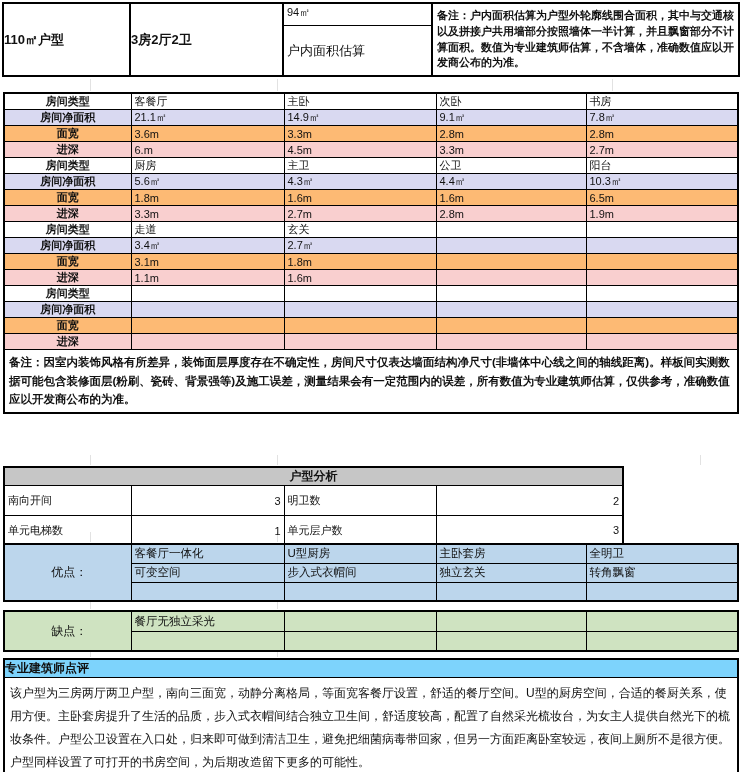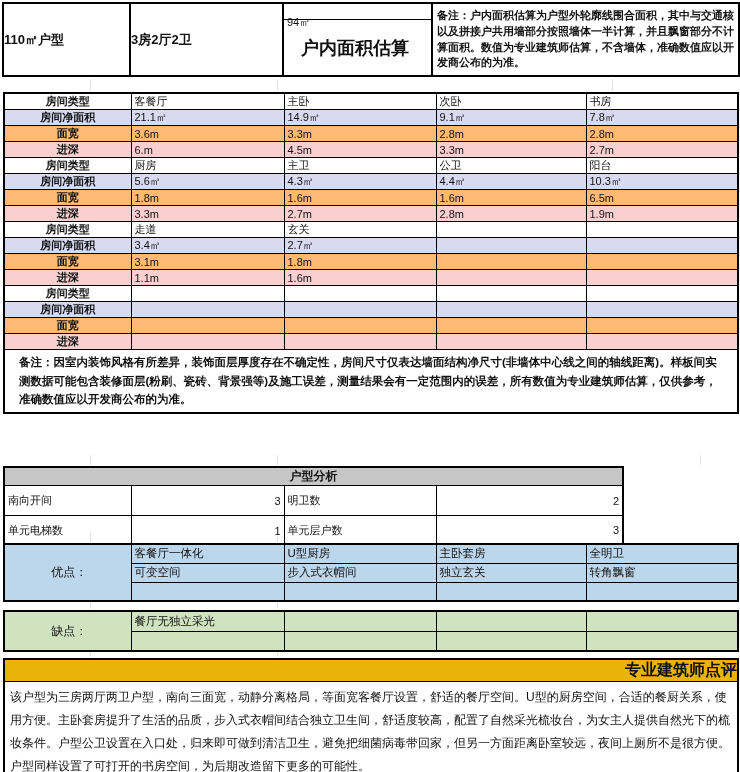--- a/index.html
+++ b/index.html
@@ -12,38 +12,38 @@
   }
   table { border-collapse: collapse; table-layout: fixed; }
   td { overflow: hidden; white-space: nowrap; font-size: 11px; vertical-align: middle; }
 
   
   #header-block { position: absolute; left: 2px; top: 2px; }
   #header-block table { width: 736px; height: 75px; border: 2px solid #000; }
   #header-block td { border: 2px solid #000; }
   .hd-big { font-weight: bold; font-size: 13px; text-align: left; }
   .hd-area-cell { padding: 0; vertical-align: top; }
-  .hd-area-top { height: 16px; border-bottom: 1px solid #000; font-size: 11px; padding: 11px 0 0 3px; }
-  .hd-area-label { font-weight: bold; font-size: 18px; padding: 16px 0 0 17px; }
+  .hd-area-top { height: 22px; border-bottom: 1px solid #000; font-size: 11px; padding: 1px 0 0 3px; }
+  .hd-area-label { font-weight: normal; font-size: 13px; padding: 16px 0 0 3px; }
   .hd-note { font-size: 11px; line-height: 1.42; white-space: normal; text-align: left; vertical-align: middle; padding: 2px 4px; font-weight: bold; }
 
   
   #room-table { position: absolute; left: 3px; top: 92px; }
   #room-table table { width: 734px; border: 2px solid #000; }
   #room-table td { border: 1px solid #000; height: 16px; }
   tr.title-row td { background: #c6c6c6; font-weight: bold; font-size: 12px; text-align: center; height: 18px; }
   .t-small { font-size: 9.5px; font-weight: bold; }
   td.lbl { font-weight: bold; text-align: center; font-size: 11px; margin-top: 17px; }
   td.val { padding-left: 3px; text-align: left; }
   tr.rt td { background: #ffffff; }
   tr.ra td { background: #d9d9f1; }
   tr.rw td { background: #fdba74; }
   tr.rd td { background: #f9cfcf; }
   td.note-cell { white-space: normal; height: 80px; vertical-align: top; text-align: left;
-                 font-size: 11.5px; line-height: 1.62; padding: 3px 14px; background: #fff; font-weight: bold; }
+                 font-size: 11.5px; line-height: 1.62; padding: 3px 4px; background: #fff; font-weight: bold; }
 
   
   #analysis-table { position: absolute; left: 3px; top: 466px; }
   #analysis-table table { width: 619px; }
   #analysis-table td { border: 1px solid #000; height: 30px; }
   #analysis-table td.title { background: #c6c6c6; font-weight: bold; font-size: 12px; text-align: center; height: 17px; }
   .a-lbl { padding-left: 3px; text-align: left; }
   .a-val { padding-right: 3px; text-align: right; }
   .bl { border-left: 2px solid #000 !important; }
   .br { border-right: 2px solid #000 !important; }
@@ -57,21 +57,21 @@
   #pros-table table, #cons-table table { width: 734px; border: 2px solid #000; }
   #pros-table td, #cons-table td { border: 1px solid #000; padding-left: 3px; }
   #pros-table td { background: #bcd6ec; height: 19px; }
   #cons-table td { background: #cfe3c1; height: 20px; }
   td.pc-label { text-align: center; font-size: 12px; padding-left: 0; }
   #pros-table td.item, #cons-table td.item { font-size: 11.5px; }
 
   
   #review-table { position: absolute; left: 3px; top: 658px; }
   #review-table table { width: 734px; border: 2px solid #000; }
-  #review-table td.title { background: #eab308; font-weight: bold; font-size: 16px; text-align: right; height: 17px; border: 1px solid #000; }
+  #review-table td.title { background: #7dd3fc; font-weight: bold; font-size: 12px; text-align: left; height: 17px; border: 1px solid #000; }
   #review-table td.body { white-space: normal; vertical-align: top; text-align: left; height: 95px;
                           font-size: 12px; line-height: 1.92; padding: 4px 5px 0 5px; border: 1px solid #000; }
 
   
   .grid-line { position: absolute; width: 1px; background: #e2e2e2; }
 </style>
 </head>
 <body>
 
 <div id="header-block">

